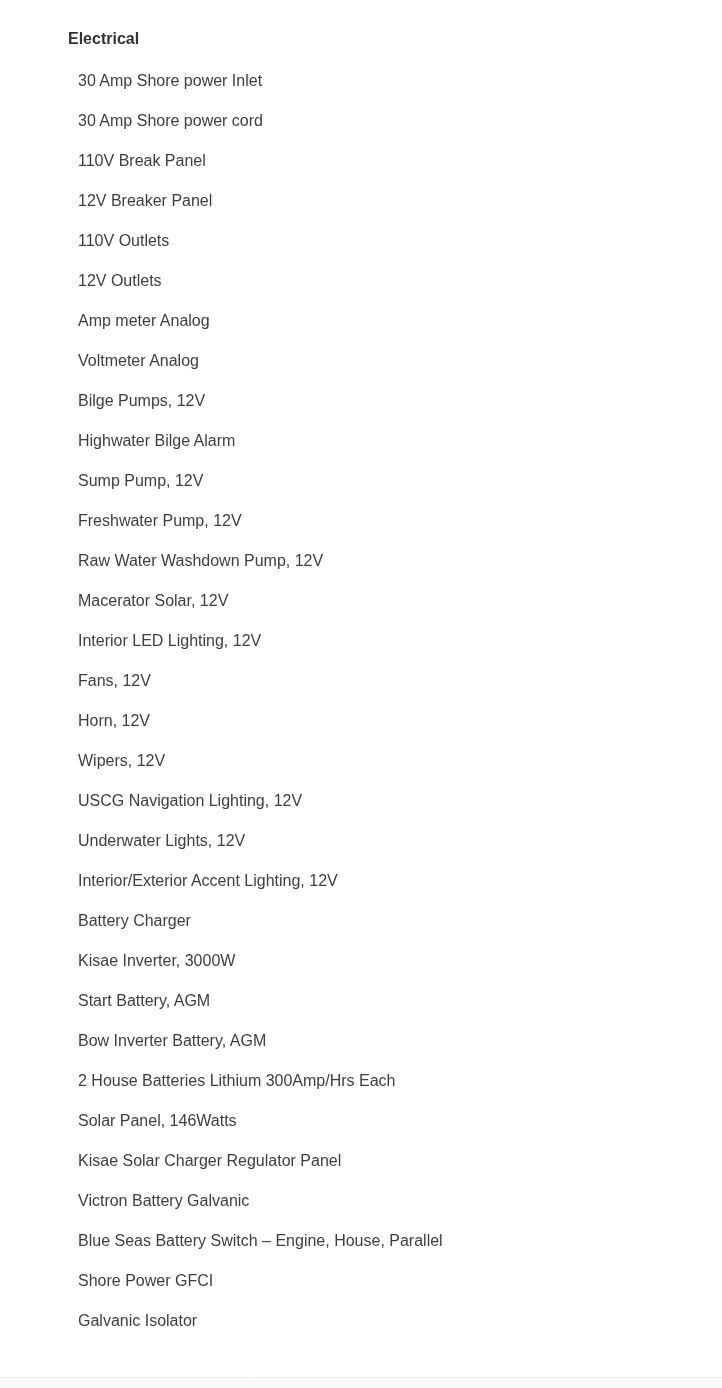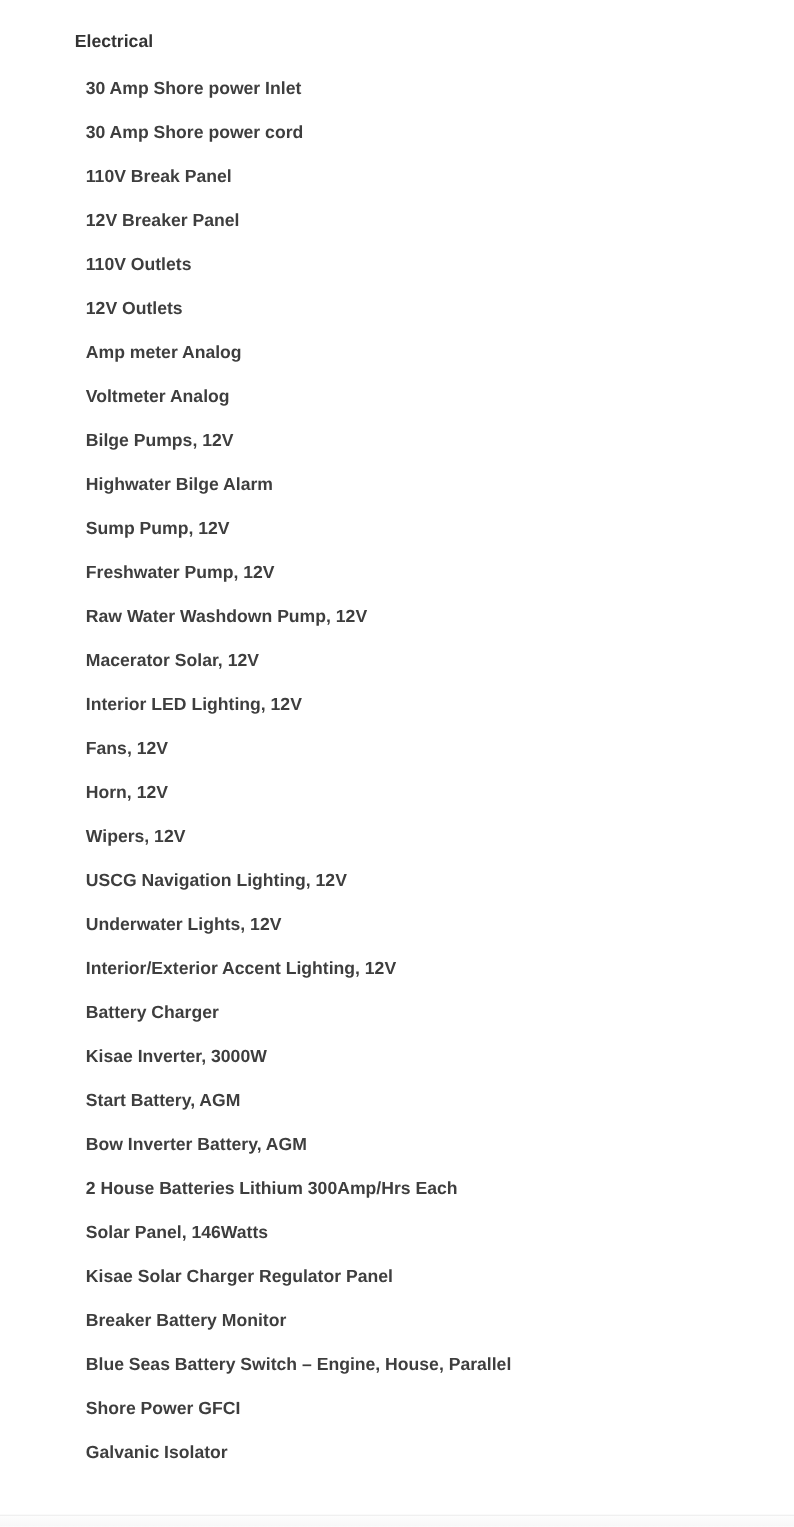--- a/index.html
+++ b/index.html
@@ -24,21 +24,21 @@
     color: #333333;
   }
   .spec-list {
     list-style: none;
   }
   .item {
     height: 40px;
     line-height: 40px;
     padding-left: 78px;
     font-size: 16px;
-    font-weight: 700;
+    font-weight: 400;
     color: #3e3e3e;
     white-space: nowrap;
   }
   .footer-strip {
     position: absolute;
     left: 0;
     bottom: 0;
     width: 722px;
     height: 11px;
     background: linear-gradient(to bottom, #fdfdfd, #f7f7f7);
@@ -73,20 +73,20 @@
       <div class="item">USCG Navigation Lighting, 12V</div>
       <div class="item">Underwater Lights, 12V</div>
       <div class="item">Interior/Exterior Accent Lighting, 12V</div>
       <div class="item">Battery Charger</div>
       <div class="item">Kisae Inverter, 3000W</div>
       <div class="item">Start Battery, AGM</div>
       <div class="item">Bow Inverter Battery, AGM</div>
       <div class="item">2 House Batteries Lithium 300Amp/Hrs Each</div>
       <div class="item">Solar Panel, 146Watts</div>
       <div class="item">Kisae Solar Charger Regulator Panel</div>
-      <div class="item">Breaker Battery Monitor</div>
+      <div class="item">Victron Battery Galvanic</div>
       <div class="item">Blue Seas Battery Switch – Engine, House, Parallel</div>
       <div class="item">Shore Power GFCI</div>
       <div class="item">Galvanic Isolator</div>
     </div>
 
   <div class="footer-strip"></div>
 </div>
 
 </body></html>

